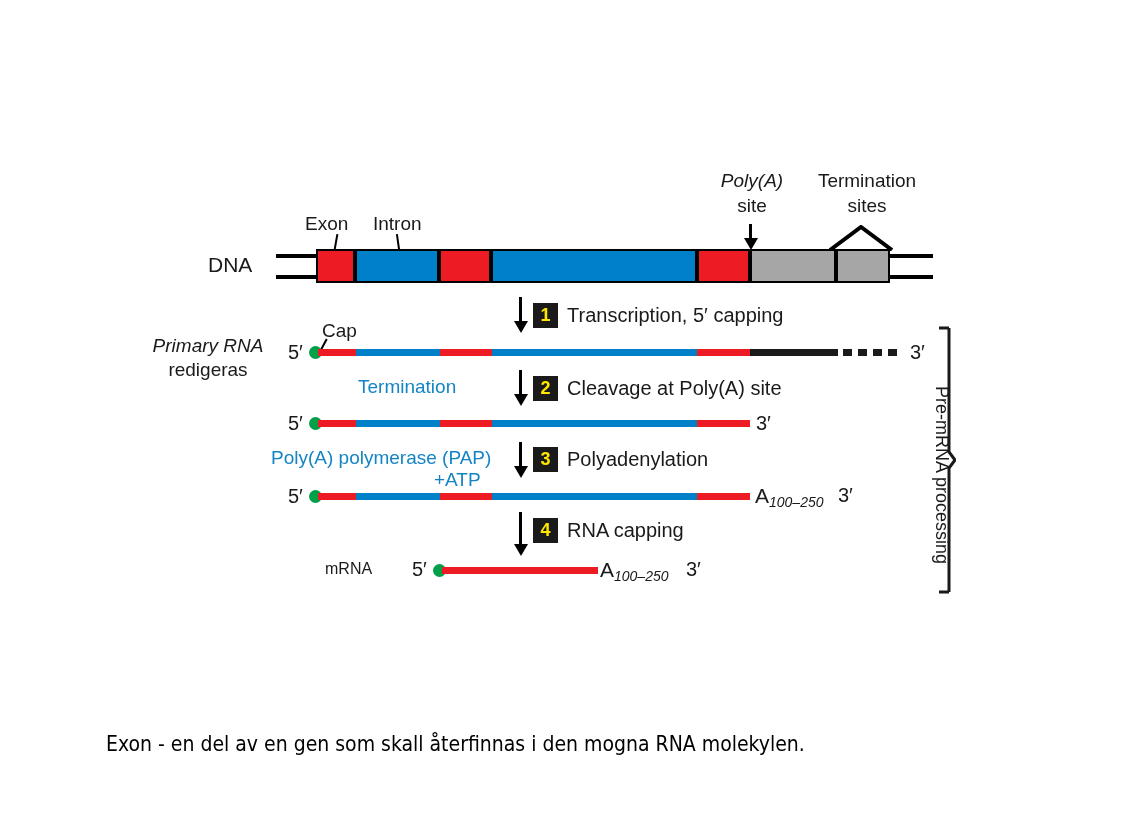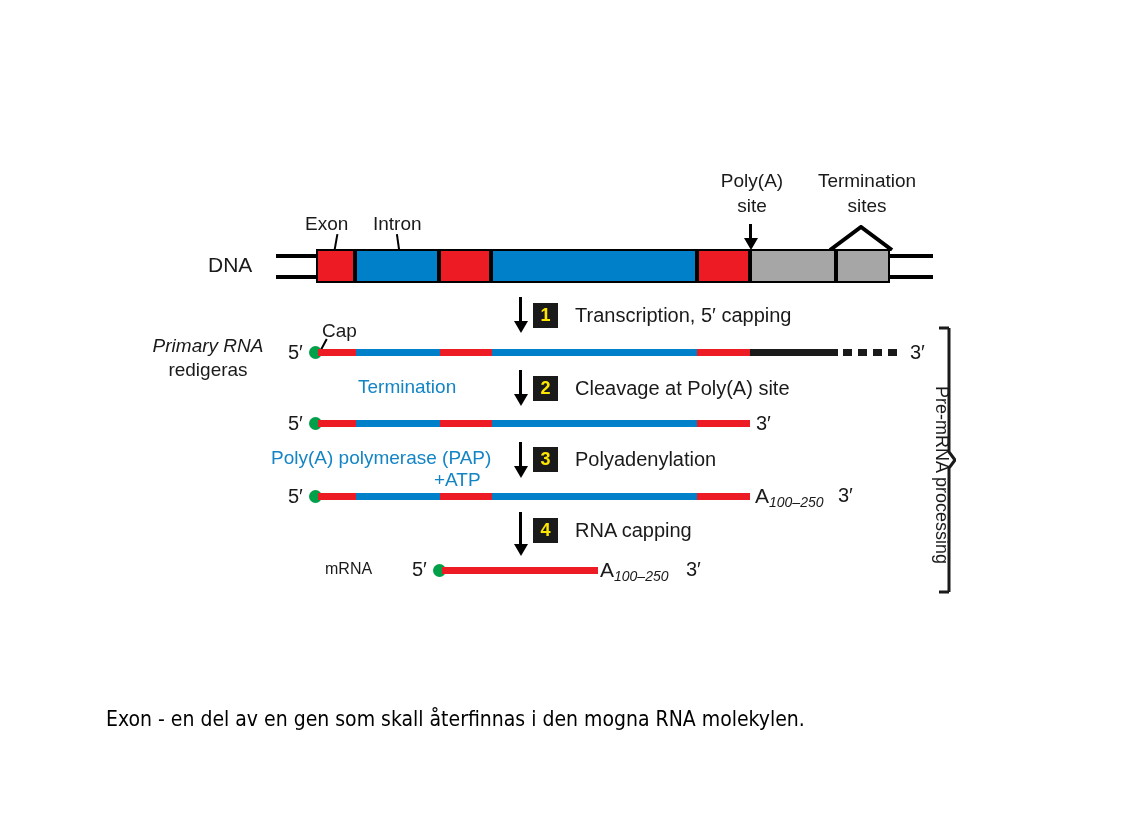--- a/index.html
+++ b/index.html
@@ -140,21 +140,20 @@
     font-weight: bold;
     text-align: center;
     line-height: 25px;
   }
   .step-label {
     position: absolute;
     font-family: "Liberation Sans", sans-serif;
     font-size: 20px;
     color: #1a1a1a;
     white-space: nowrap;
-    margin-left: 8px;
   }
 
   
   #bracket {
     position: absolute;
     left: 936px;
     top: 326px;
     width: 20px;
     height: 268px;
   }
@@ -192,37 +191,38 @@
     left: 106px;
     top: 704px;
     width: 960px;
   }
   #caption .cline {
     font-family: "DejaVu Sans Condensed", "Liberation Sans", sans-serif;
     font-size: 21px;
     line-height: 31px;
     color: #000;
     white-space: nowrap;
+    margin-top: 25px;
   }
 </style>
 </head>
 <body>
 
 <div class="slide">
 
 
   <div id="figure">
 
     <div class="fig-text" style="left:305px; top:213px;">Exon</div>
     <div class="fig-text" style="left:373px; top:213px;">Intron</div>
 
     <div class="tick" style="left:335px; top:234px; height:16px; transform:rotate(10deg);"></div>
     <div class="tick" style="left:397px; top:234px; height:16px; transform:rotate(-8deg);"></div>
 
-    <div class="fig-text center" style="left:700px; top:170px; width:104px;">Poly(A)</div>
+    <div class="fig-text center" style="left:700px; top:170px; width:104px;font-style:italic;">Poly(A)</div>
     <div class="fig-text center" style="left:700px; top:195px; width:104px;">site</div>
     <div class="arrow-shaft" style="left:749px; top:224px; height:18px;"></div>
     <div class="arrow-head" style="left:744px; top:238px;"></div>
 
     <div class="fig-text center" style="left:792px; top:170px; width:150px;">Termination</div>
     <div class="fig-text center" style="left:792px; top:195px; width:150px;">sites</div>
 
     <div class="fig-text" style="left:208px; top:254px; font-size:21px;">DNA</div>
 
     <div class="duplex-line" style="left:276px; top:254px; width:42px;"></div>

